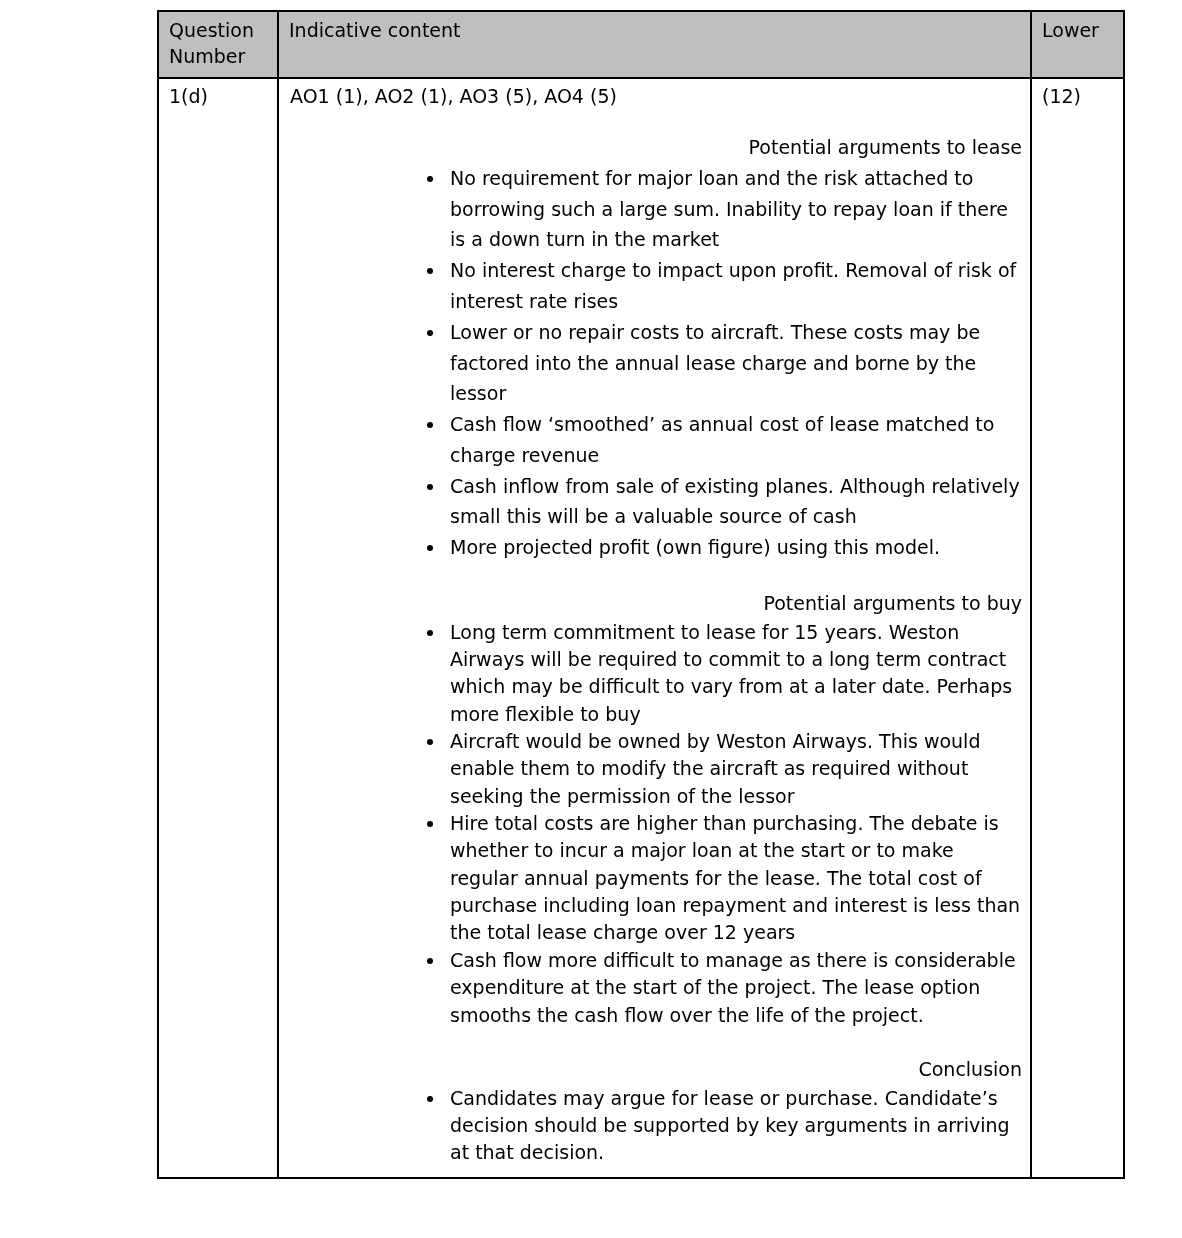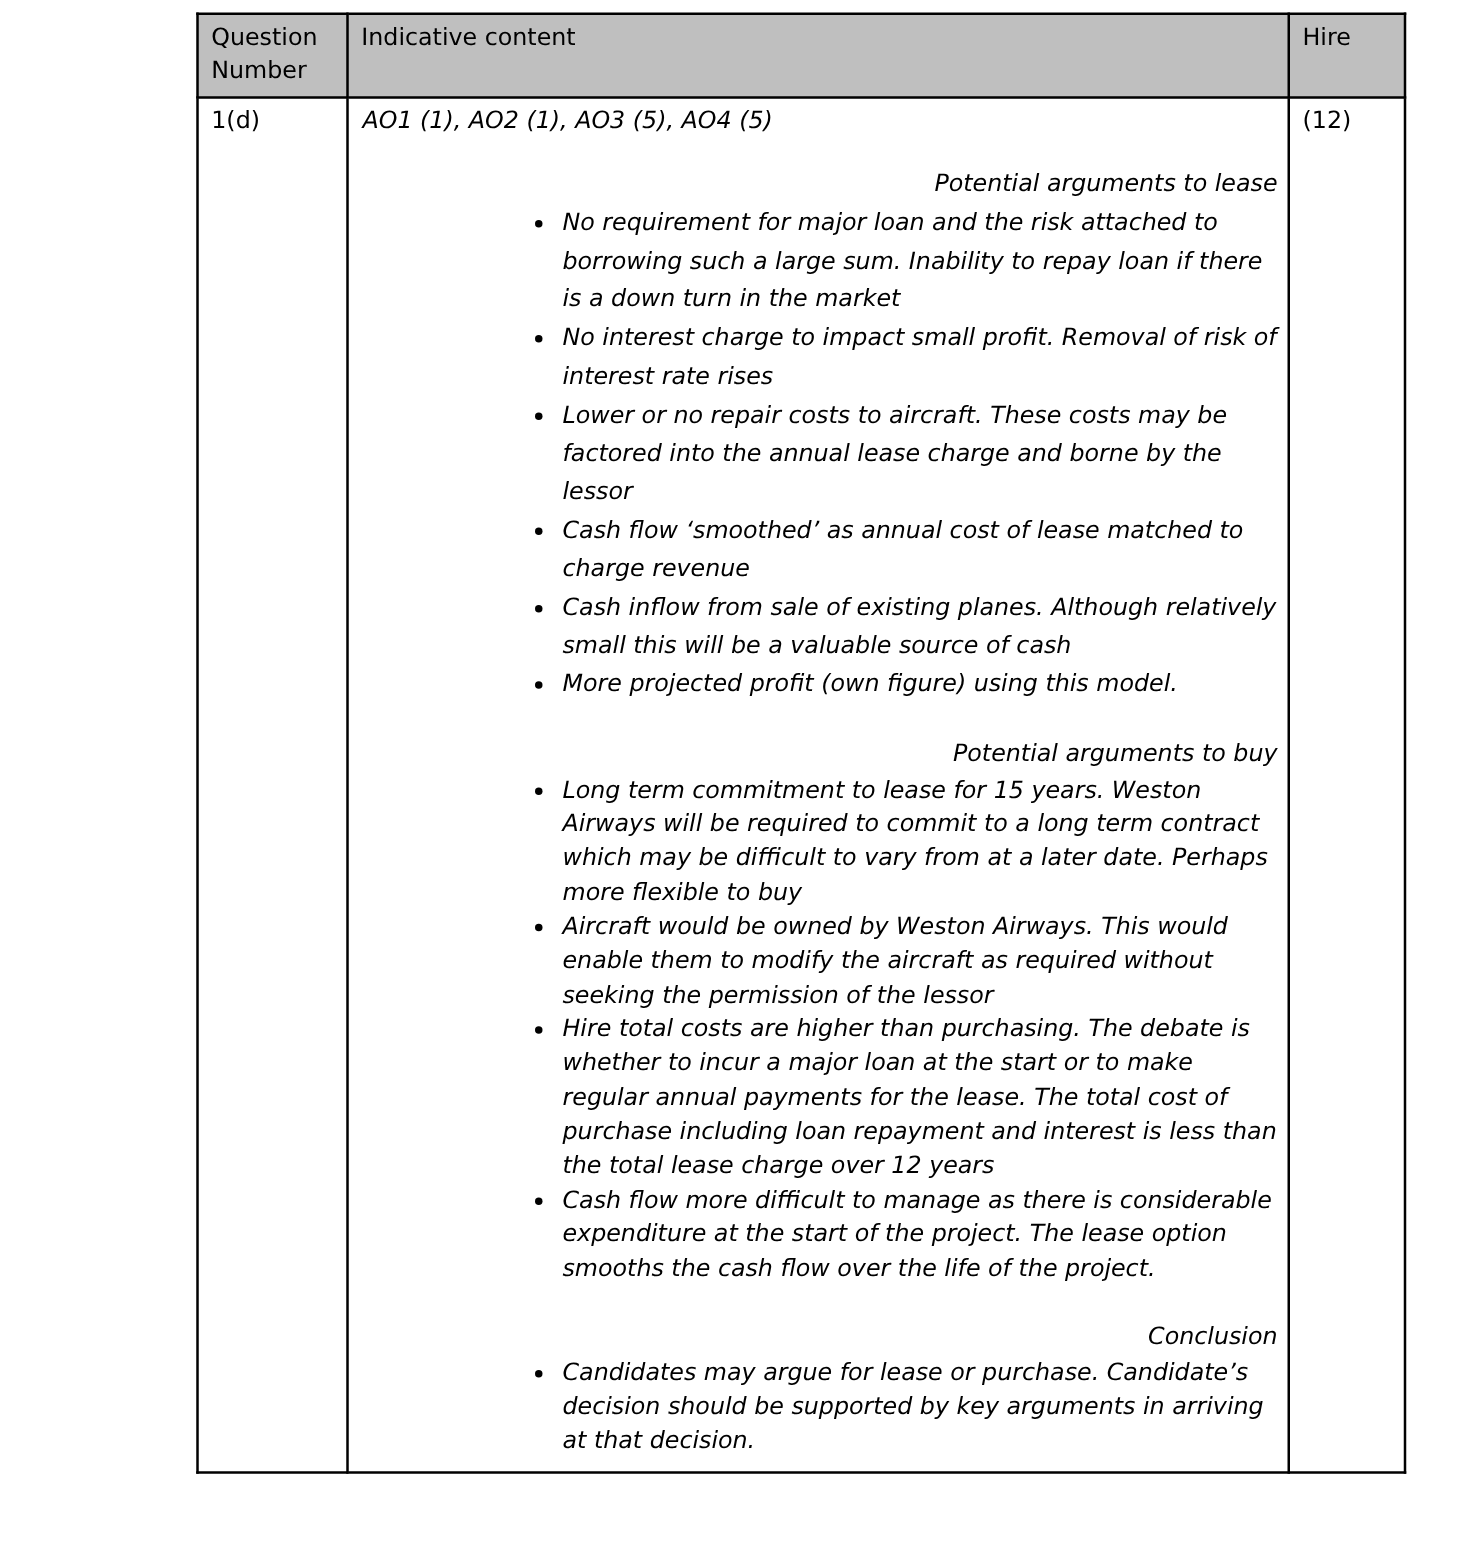--- a/index.html
+++ b/index.html
@@ -39,21 +39,20 @@
     padding: 6px 8px 8px 10px;
     line-height: 1.35;
     font-size: 19px;
   }
   td.cell-question {
     padding: 6px 6px 6px 10px;
     border-radius: 18px;
   }
   td.cell-content {
     padding: 6px 8px 10px 11px;
-    font-style: italic;
   }
   td.cell-mark {
     vertical-align: bottom;
     padding: 6px 16px 8px 10px;
   }
   .ao-line {
     margin-bottom: 28px;
   }
   .section {
     margin-top: 28px;
@@ -80,34 +79,34 @@
   <table class="markscheme">
     <colgroup>
       <col class="col-question">
       <col class="col-content">
       <col class="col-mark">
     </colgroup>
     <thead>
       <tr>
         <th>Question Number</th>
         <th>Indicative content</th>
-        <th>Hire</th>
+        <th>Lower</th>
       </tr>
     </thead>
     <tbody>
       <tr>
         <td class="cell-question">1(d)</td>
         <td class="cell-content">
           <div class="ao-line">AO1 (1), AO2 (1), AO3 (5), AO4 (5)</div>
 
           <div class="section">
             <div class="section-heading">Potential arguments to lease</div>
             <ul class="bullets loose">
               <li>No requirement for major loan and the risk attached to borrowing such a large sum. Inability to repay loan if there is a down turn in the market</li>
-              <li>No interest charge to impact small profit. Removal of risk of interest rate rises</li>
+              <li>No interest charge to impact upon profit. Removal of risk of interest rate rises</li>
               <li>Lower or no repair costs to aircraft. These costs may be factored into the annual lease charge and borne by the lessor</li>
               <li>Cash flow ‘smoothed’ as annual cost of lease matched to charge revenue</li>
               <li>Cash inflow from sale of existing planes. Although relatively small this will be a valuable source of cash</li>
               <li>More projected profit (own figure) using this model.</li>
             </ul>
           </div>
 
           <div class="section">
             <div class="section-heading">Potential arguments to buy</div>
             <ul class="bullets tight">

